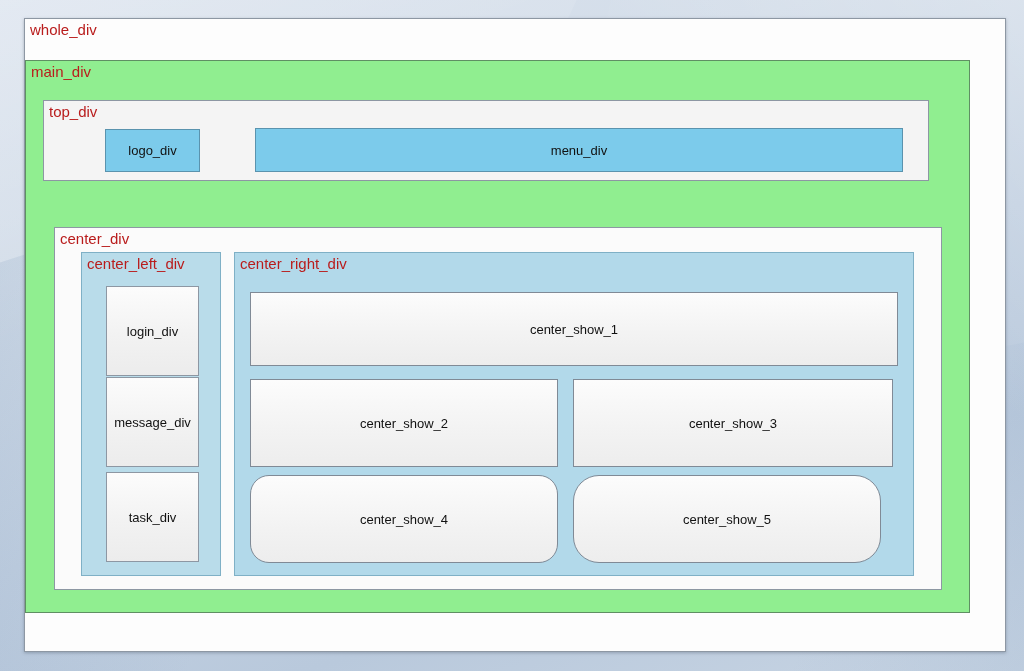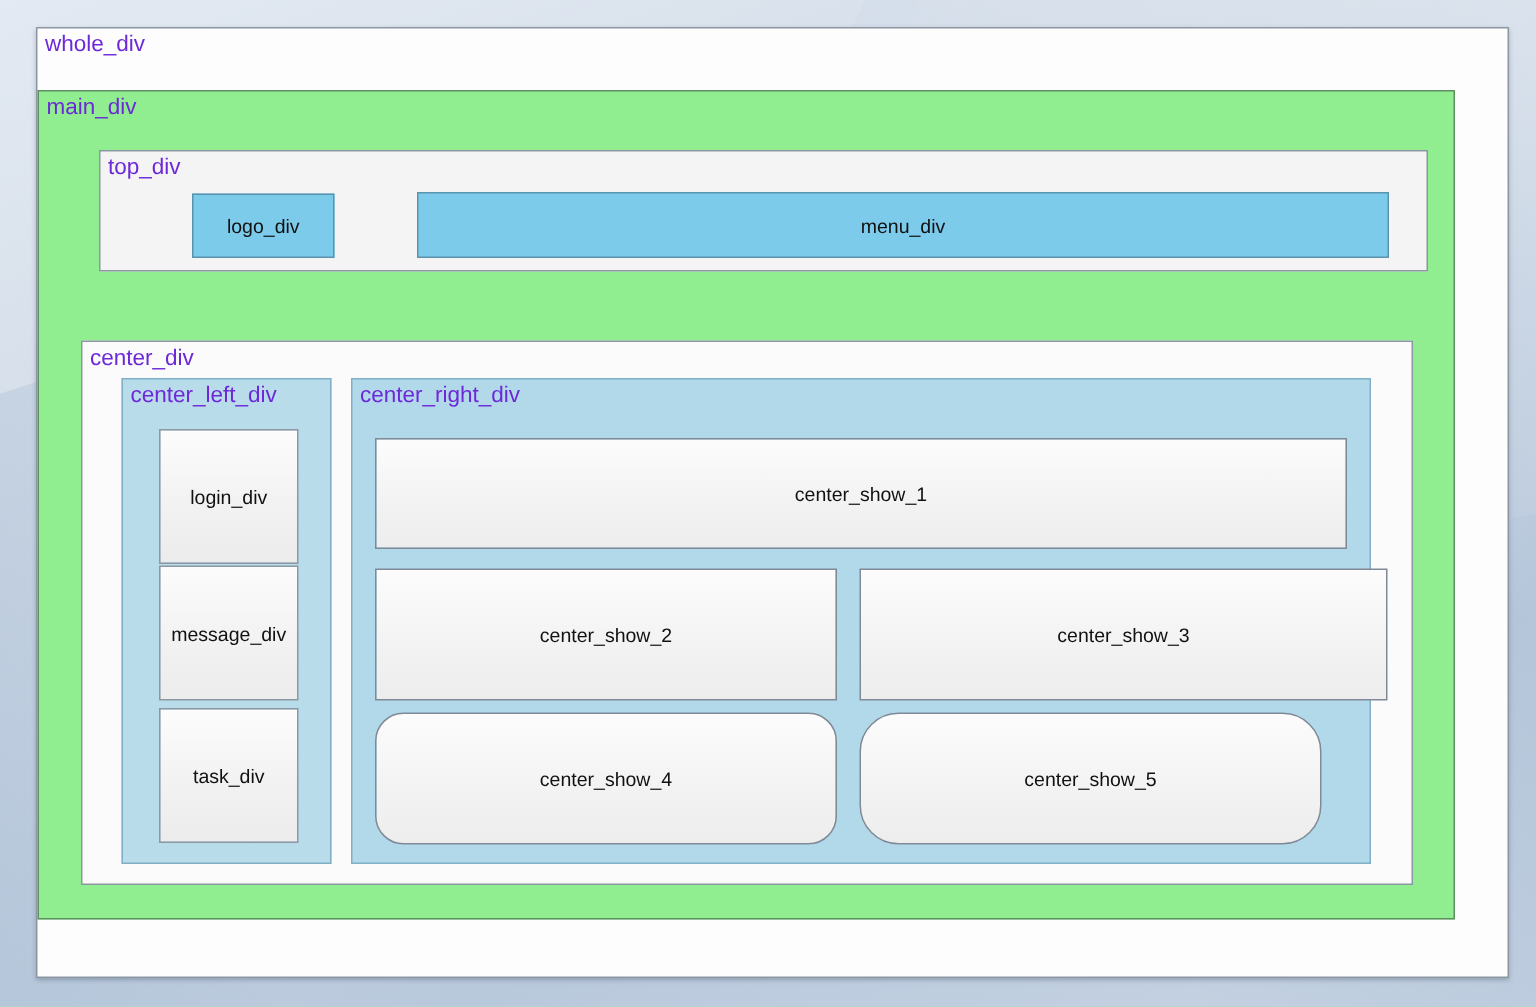--- a/index.html
+++ b/index.html
@@ -57,21 +57,21 @@
     position: absolute;
     box-sizing: border-box;
     border: 1px solid #808a96;
   }
   .box > .caption {
     position: absolute;
     left: 5px;
     top: 1px;
     font-size: 15px;
     line-height: 19px;
-    color: #6d28d9;
+    color: #b91c1c;
     white-space: nowrap;
   }
   .centered-label {
     position: absolute;
     left: 0; right: 0; top: 0; bottom: 0;
     display: flex;
     align-items: center;
     justify-content: center;
     text-align: center;
     font-size: 13px;
@@ -89,21 +89,21 @@
   }
 
   #main-div {
     left: 0px; top: 41px;
     width: 945px; height: 553px;
     background: #90ee90;
     border-color: #5f8f63;
   }
 
   #top-div {
-    left: 40px; top: 39px;
+    left: 17px; top: 39px;
     width: 886px; height: 81px;
     background: #f4f4f4;
     border-color: #8d97a3;
   }
 
   #logo-div {
     left: 61px; top: 28px;
     width: 95px; height: 43px;
     background: #7ccbeb;
     border-color: #5a93ae;
@@ -146,21 +146,21 @@
   #message-div { left: 24px; top: 124px; width: 93px; height: 90px; }
   #task-div    { left: 24px; top: 219px; width: 93px; height: 90px; }
 
   
   .show-panel {
     background: linear-gradient(to bottom, #fcfcfc 0%, #f3f3f3 55%, #ededed 100%);
     border-color: #808a96;
   }
   #center-show-1 { left: 15px;  top: 39px;  width: 648px; height: 74px; }
   #center-show-2 { left: 15px;  top: 126px; width: 308px; height: 88px; }
-  #center-show-3 { left: 338px; top: 126px; width: 352px; height: 88px; }
+  #center-show-3 { left: 338px; top: 126px; width: 320px; height: 88px; }
   #center-show-4 { left: 15px;  top: 222px; width: 308px; height: 88px; border-radius: 19px; }
   #center-show-5 { left: 338px; top: 222px; width: 308px; height: 88px; border-radius: 26px; }
 </style>
 </head>
 <body>
 
 <div id="page">
 
   <div class="bg-shape bg-shape-1"></div>
   <div class="bg-shape bg-shape-2"></div>

